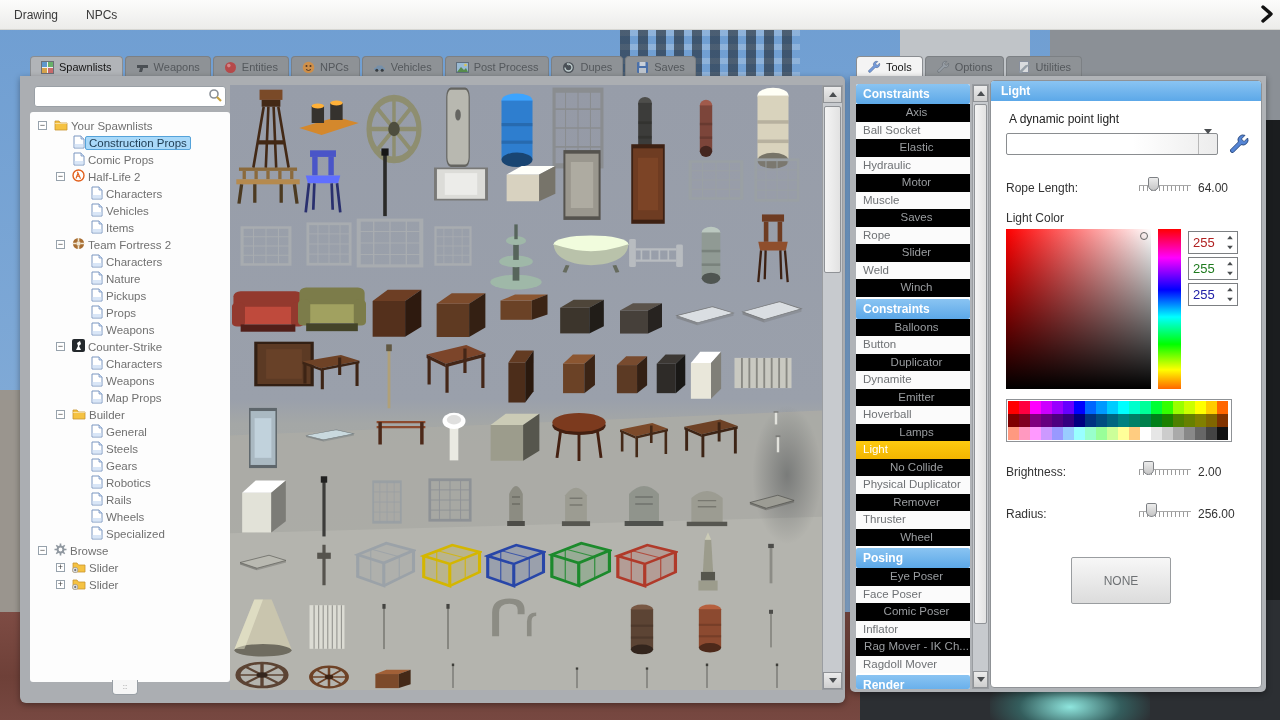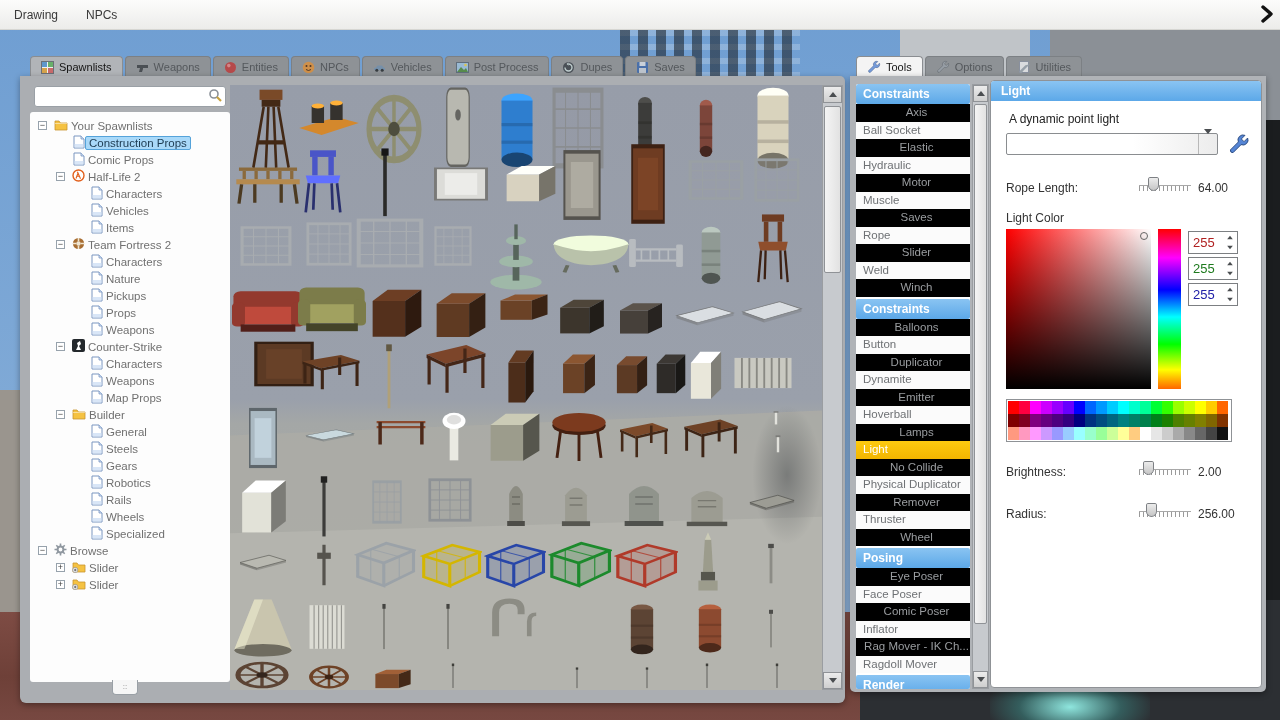--- a/index.html
+++ b/index.html
@@ -1307,14 +1307,15 @@
     <span class="lrow-val" style="top:384px;">2.00</span>
 
     <span class="lrow-label" style="top:426px;">Radius:</span>
     <div class="slider" id="radSlider" style="left:148px;top:422px;">
       <div class="line"></div>
         <div class="ticks"></div>
         <div class="thumb" style="left: 7px;"></div>
     </div>
     <span class="lrow-val" style="top:426px;">256.00</span>
 
+    <button class="nonebtn">NONE</button>
   </div>
 </div>
 
 </body></html>

